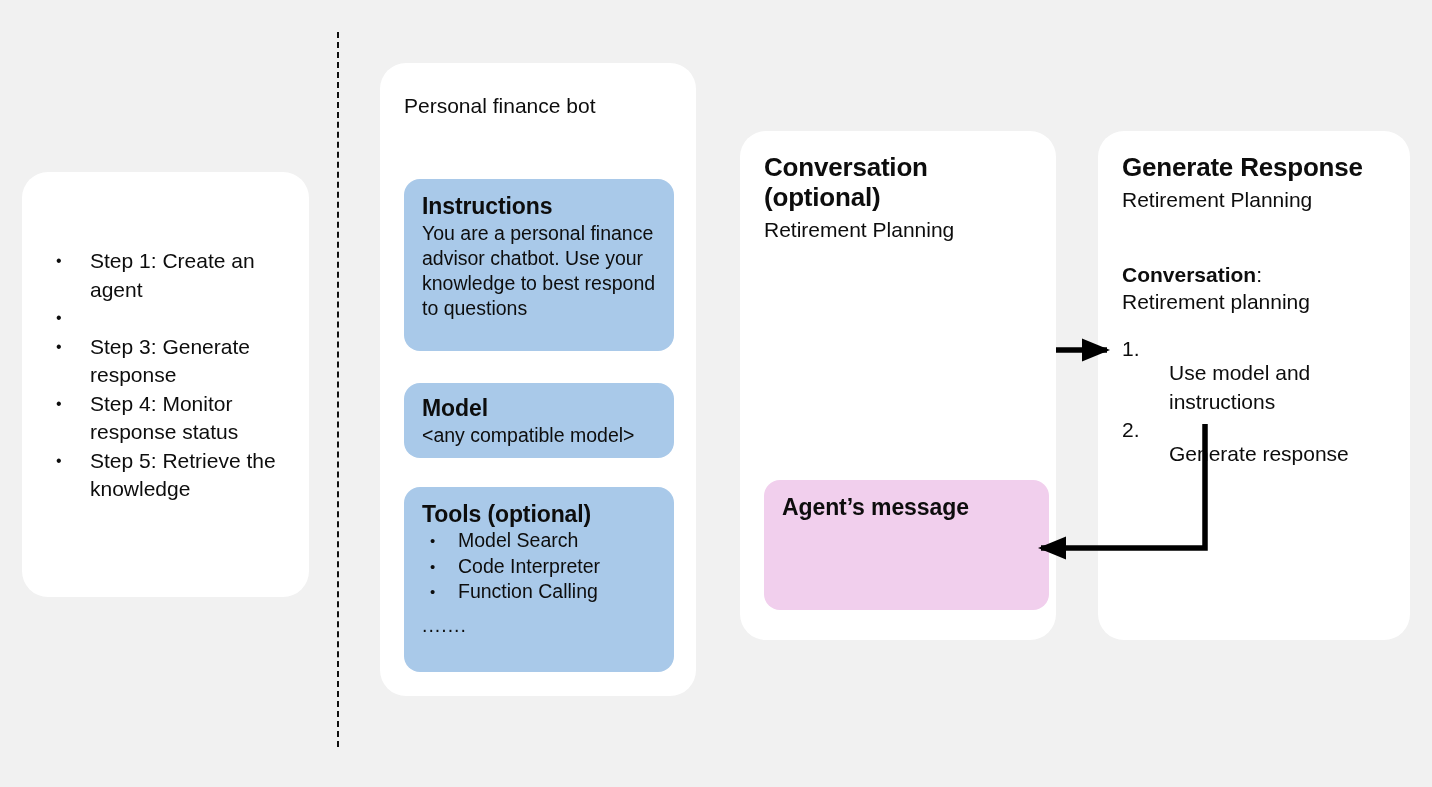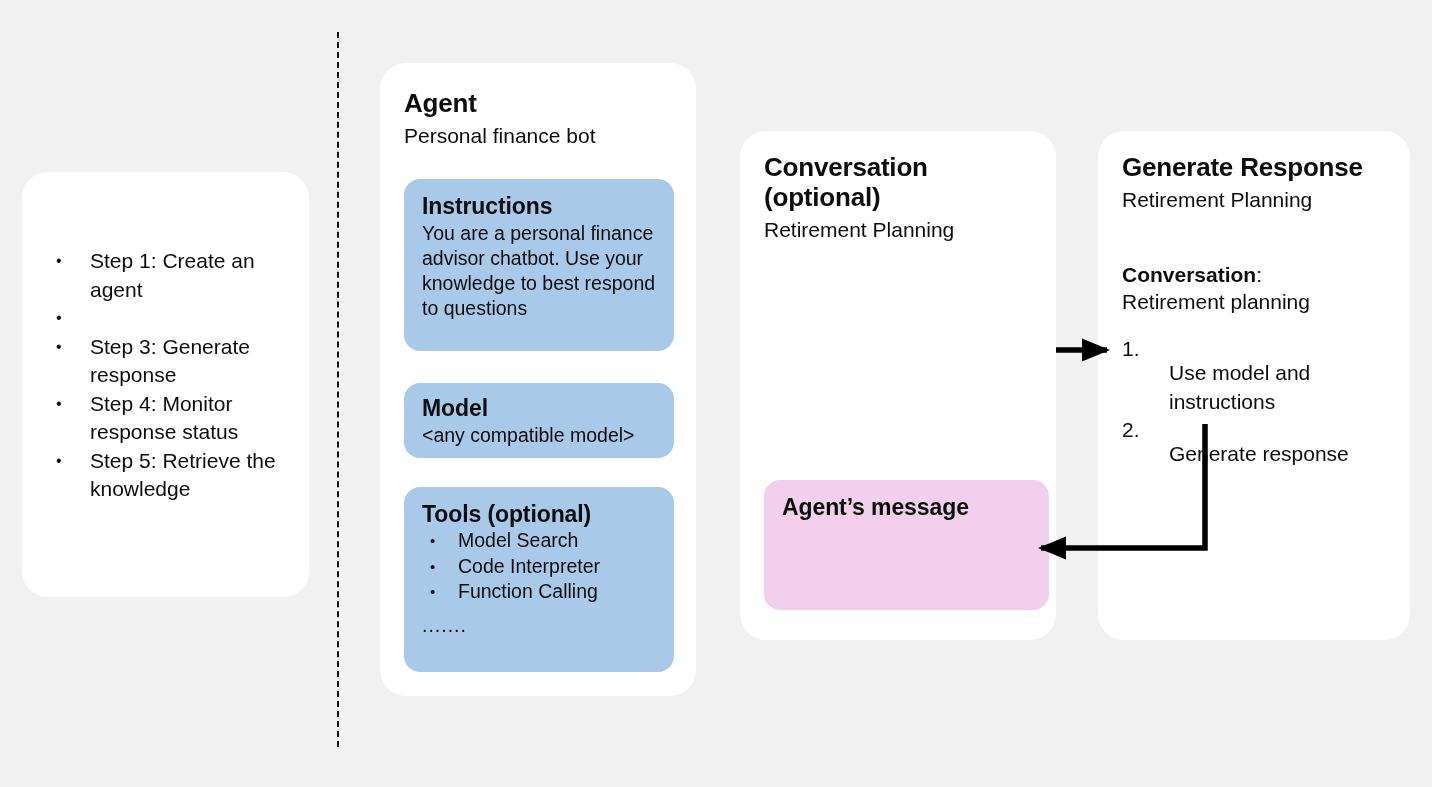--- a/index.html
+++ b/index.html
@@ -197,21 +197,20 @@
       <div class="step-row">
         <span class="step-bullet">•</span>
         <span class="step-text">Step 5: Retrieve the knowledge</span>
       </div>
 
     </div>
   </div>
 
   <div class="card" id="agent-card">
     <div id="agent-header">
-      <div class="card-title">Agent</div>
       <div class="card-sub">Personal finance bot</div>
     </div>
 
     <div class="blue-box" id="model-box">
       <div class="box-title">Model</div>
       <div class="box-body">&lt;any compatible model&gt;</div>
     </div>
 
     <div class="blue-box" id="instructions-box">
       <div class="box-title">Instructions</div>

